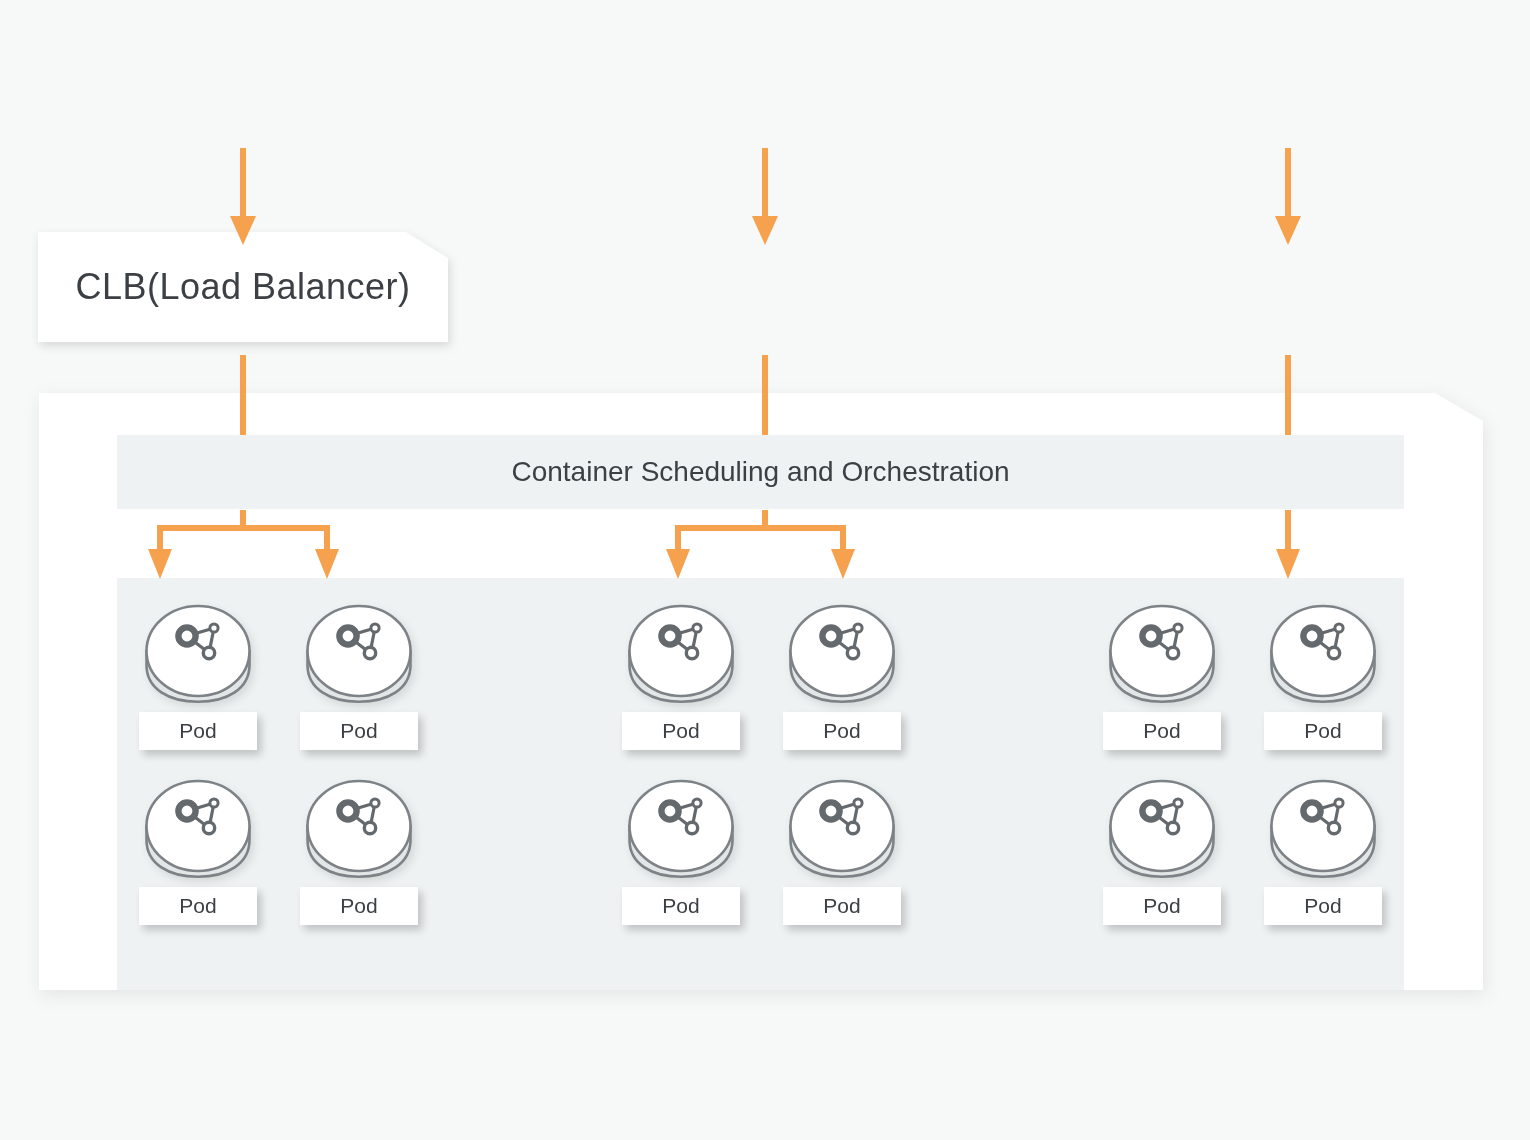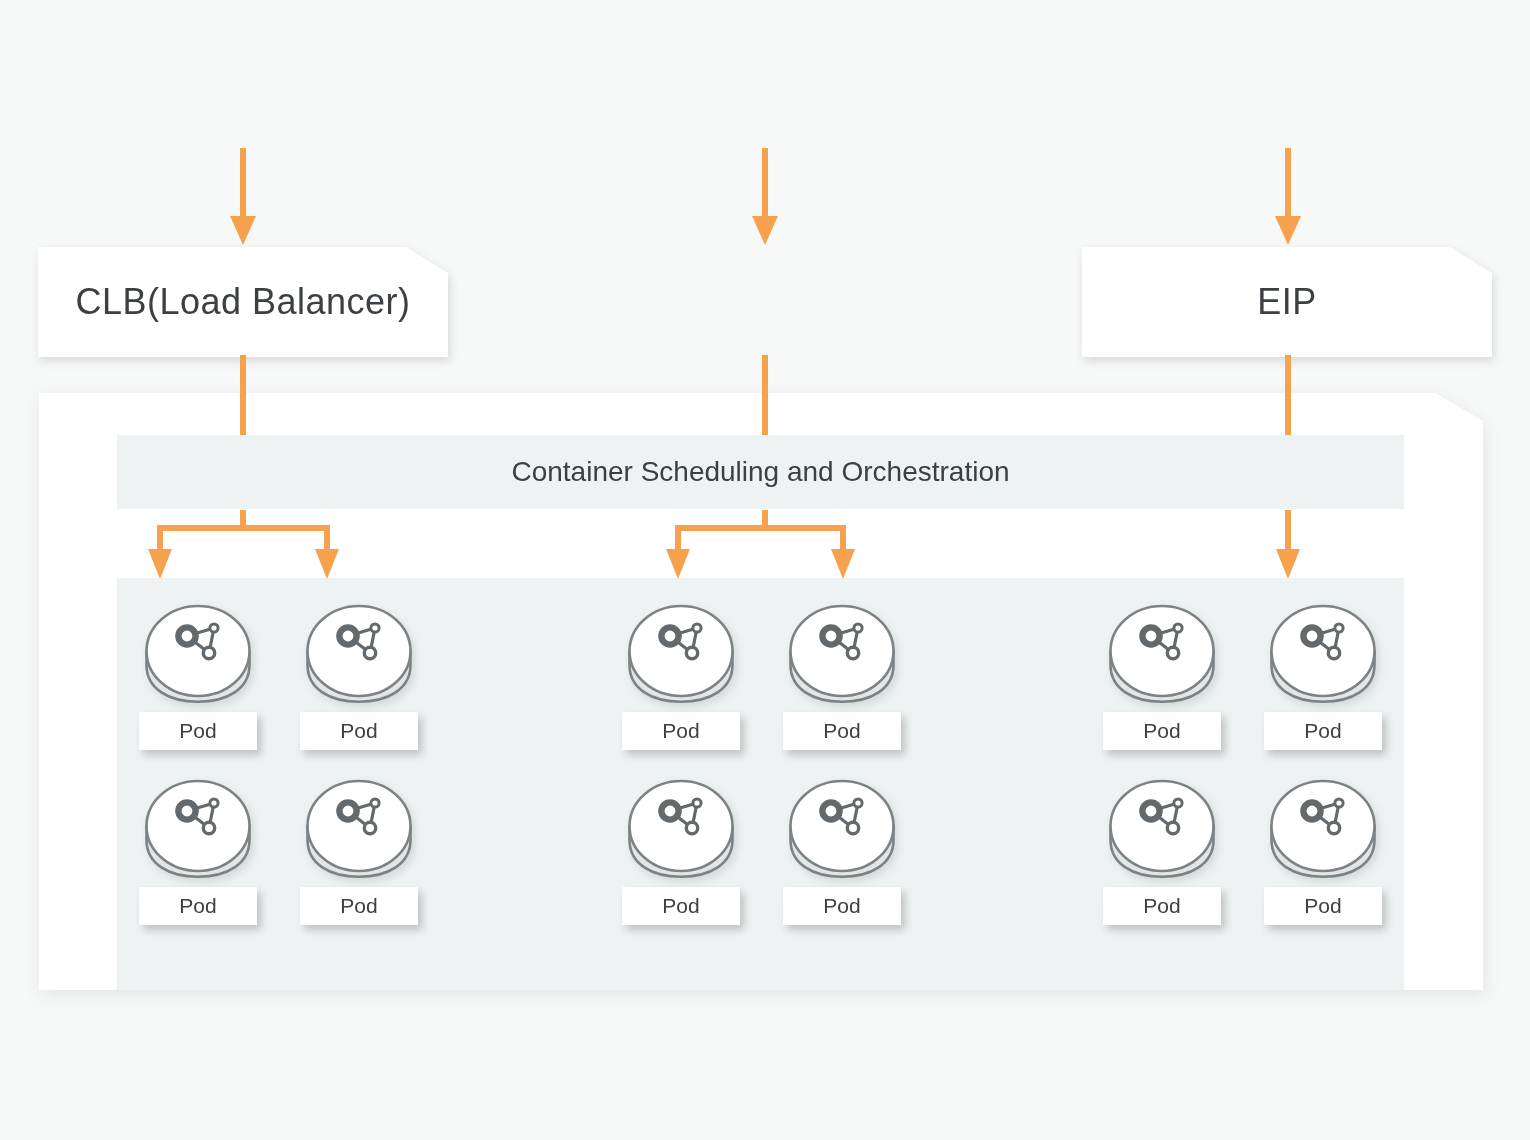--- a/index.html
+++ b/index.html
@@ -14,21 +14,21 @@
   }
   *{margin:0;padding:0;box-sizing:border-box;}
   html,body{background:var(--page-bg);}
   .canvas{
     position:relative;width:1530px;height:1140px;overflow:hidden;
     background:var(--page-bg);
     font-family:"Liberation Sans", sans-serif;
     color:var(--text);
   }
   
-  .tag{position:absolute;height:110px;width:410px;top:247px;
+  .tag{position:absolute;height:110px;width:410px;top:232px;
        filter:drop-shadow(2px 4px 5px rgba(0,0,0,0.13));}
   .tag-inner{
     width:100%;height:100%;background:var(--surface);
     clip-path:polygon(0 0, calc(100% - 42px) 0, 100% 26px, 100% 100%, 0 100%);
     display:flex;align-items:center;justify-content:center;
     font-size:36px;letter-spacing:0.5px;color:var(--text);
   }
   .tag-clb{left:38px;}
   .tag-alb{left:560px;}
   .tag-eip{left:1082px;}
@@ -89,23 +89,20 @@
       <path class="mol-line" d="M44,33 L71,25 M71,25 L66,50 M44,33 L66,50"></path>
       <circle class="mol-big" cx="44" cy="33" r="8.6"></circle>
       <circle class="mol-small" cx="71" cy="25" r="4.1"></circle>
       <circle class="mol-mid" cx="66" cy="50" r="5.7"></circle>
     </symbol>
   </svg>
 
   <div class="tag tag-clb">
     <div class="tag-inner">CLB(Load Balancer)</div>
   </div>
-  <div class="tag tag-eip">
-    <div class="tag-inner">EIP</div>
-  </div>
 
   <div class="container-wrap">
     <div class="cluster">
       <div class="orchestration-bar">
         <span>Container Scheduling and Orchestration</span>
       </div>
       <div class="pods-panel">
 
         <div class="pod r1 c1">
           <svg class="cyl">

